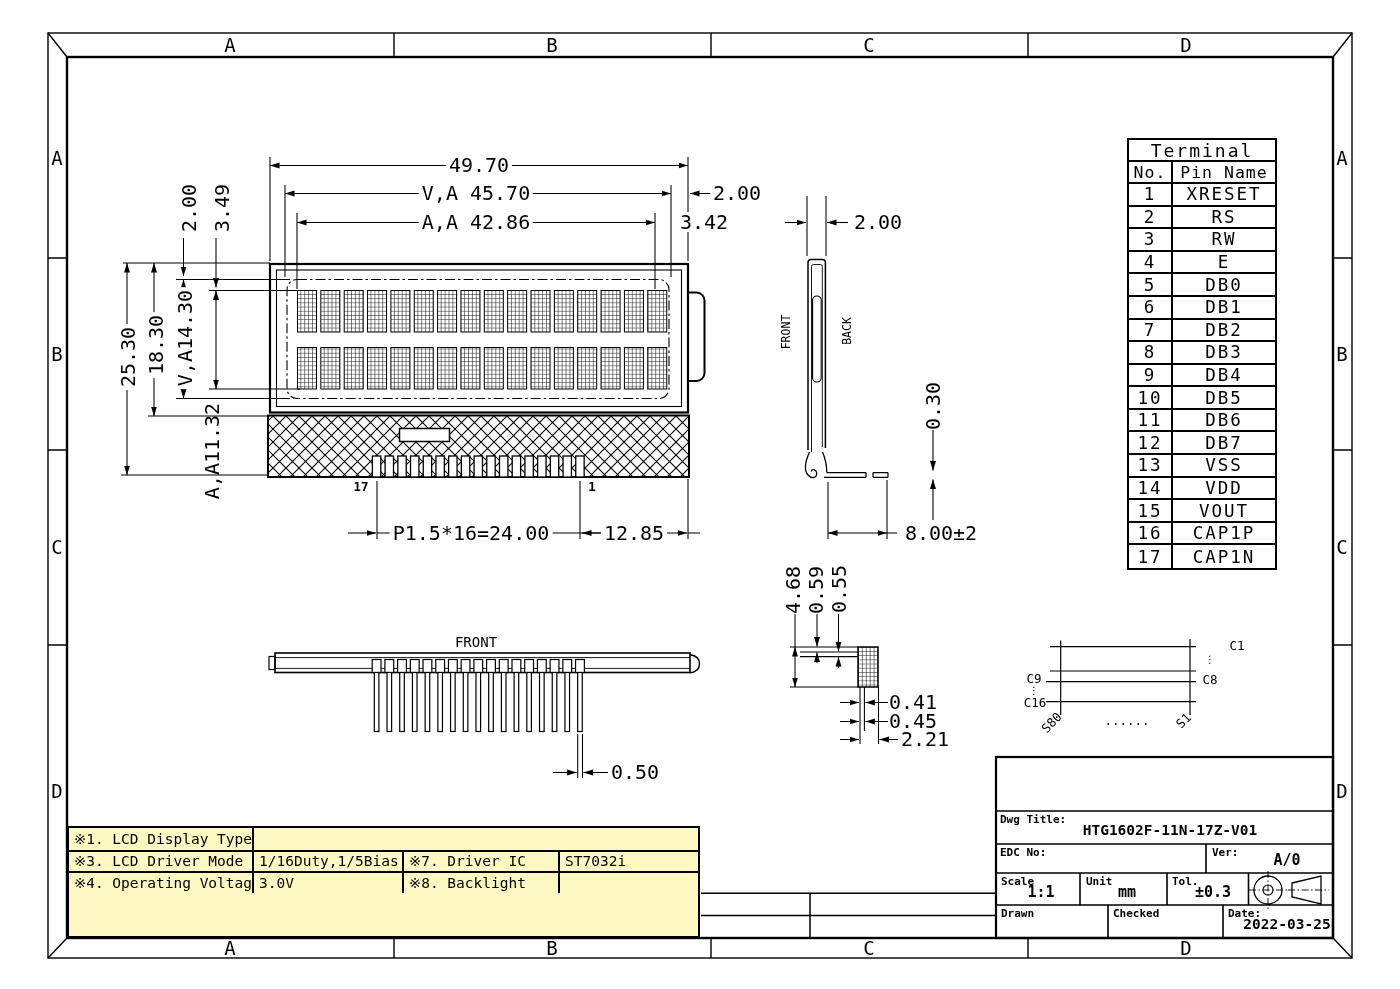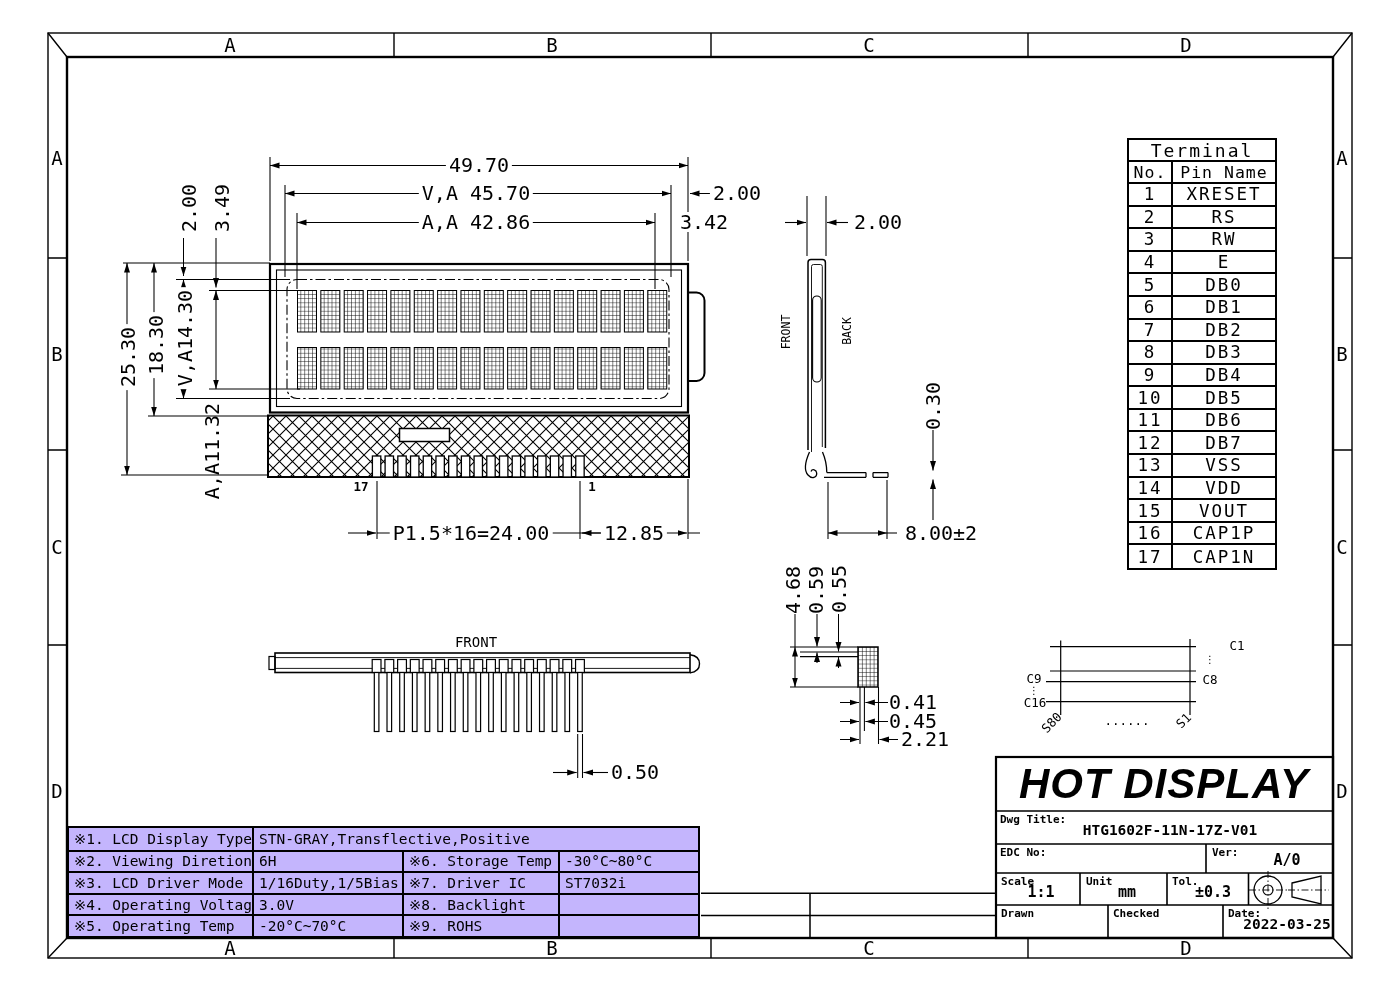--- a/index.html
+++ b/index.html
@@ -24,21 +24,21 @@
   .t-head{border-bottom:2px solid #000;display:grid;grid-template-columns:44px 1fr;}
   .t-head div,.trow div{display:flex;align-items:center;justify-content:center;}
   .t-head div:first-child{border-right:2px solid #000000;}
   .t-head{font-size:16.5px;letter-spacing:1px;}
   .trow{border-bottom:2px solid #000;display:grid;grid-template-columns:44px 1fr;
         font-size:17.5px;letter-spacing:2px;}
   .trow div:first-child{border-right:2px solid #000;}
   .trow:last-child{border-bottom:none;}
   
   .spec{position:absolute;left:67px;top:826px;width:633px;height:112px;box-sizing:border-box;
-        border:2px solid #000;display:grid;grid-template-rows:repeat(5,1fr);background:#c4b5fd;
+        border:2px solid #000;display:grid;grid-template-rows:repeat(5,1fr);background:#fef9c3;
         font-size:14.5px;z-index:4;}
   .srow{display:grid;grid-template-columns:185px 150px 156px 1fr;border-top:2px solid #000;}
   .srow.first{grid-template-columns:185px 1fr;border-top:none;}
   .sc{display:flex;align-items:center;padding-left:5px;white-space:nowrap;overflow:hidden;}
   .sc.br{border-right:2px solid #000;}
   
   .lbl{position:absolute;font-size:11px;font-weight:bold;white-space:nowrap;z-index:5;}
   .tbv{position:absolute;font-size:15px;transform:translate(-50%,-50%);white-space:nowrap;z-index:5;font-weight:bold;}
   .tb-company{position:absolute;transform:translate(-50%,-50%);white-space:nowrap;z-index:5;
         font-family:"Liberation Sans",sans-serif;font-weight:bold;font-style:italic;
@@ -394,49 +394,35 @@
       </div>
       <div class="trow">
         <div>17</div>
         <div>CAP1N</div>
       </div>
     </div>
 
 <div class="spec" id="spec-table">
   <div class="srow first">
     <div class="sc br">※1. LCD Display Type</div>
-    <div class="sc">STN-GRAY,Transflective,Positive</div>
   </div>
-<div class="srow">
-        <div class="sc br">※2. Viewing Diretion</div>
-        <div class="sc br">6H</div>
-        <div class="sc br">※6. Storage Temp</div>
-        <div class="sc">-30°C~80°C</div>
-      </div>
       <div class="srow">
         <div class="sc br">※3. LCD Driver Mode</div>
         <div class="sc br">1/16Duty,1/5Bias</div>
         <div class="sc br">※7. Driver IC</div>
         <div class="sc">ST7032i</div>
       </div>
       <div class="srow">
         <div class="sc br">※4. Operating Voltage</div>
         <div class="sc br">3.0V</div>
         <div class="sc br">※8. Backlight</div>
         <div class="sc"></div>
       </div>
-      <div class="srow">
-        <div class="sc br">※5. Operating Temp</div>
-        <div class="sc br">-20°C~70°C</div>
-        <div class="sc br">※9. ROHS</div>
-        <div class="sc"></div>
-      </div>
     </div>
 
-<span class="tb-company" style="left:1164px;top:784px">HOT DISPLAY</span>
 <span class="lbl" style="left:1000px;top:813px">Dwg Title:</span>
 <span class="tbv" style="left:1170px;top:830px;font-size:14.5px">HTG1602F-11N-17Z-V01</span>
 <span class="lbl" style="left:1000px;top:846px">EDC No:</span>
 <span class="lbl" style="left:1212px;top:846px">Ver:</span>
 <span class="tbv" style="left:1287px;top:860px">A/0</span>
 <span class="lbl" style="left:1001px;top:875px">Scale</span>
 <span class="tbv" style="left:1041px;top:892px">1:1</span>
 <span class="lbl" style="left:1086px;top:875px">Unit</span>
 <span class="tbv" style="left:1127px;top:892px">mm</span>
 <span class="lbl" style="left:1172px;top:875px">Tol.</span>

